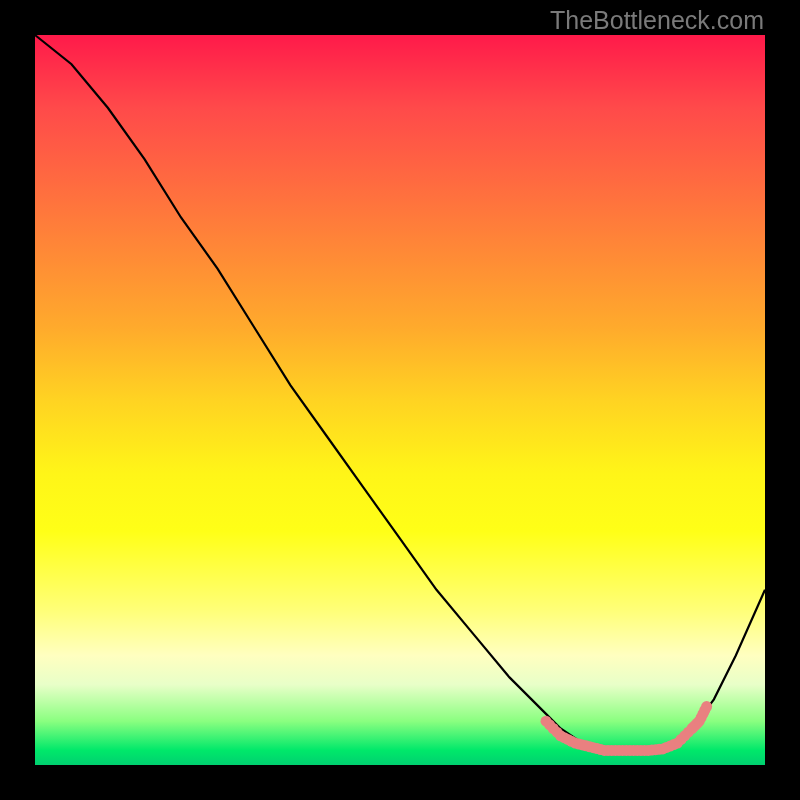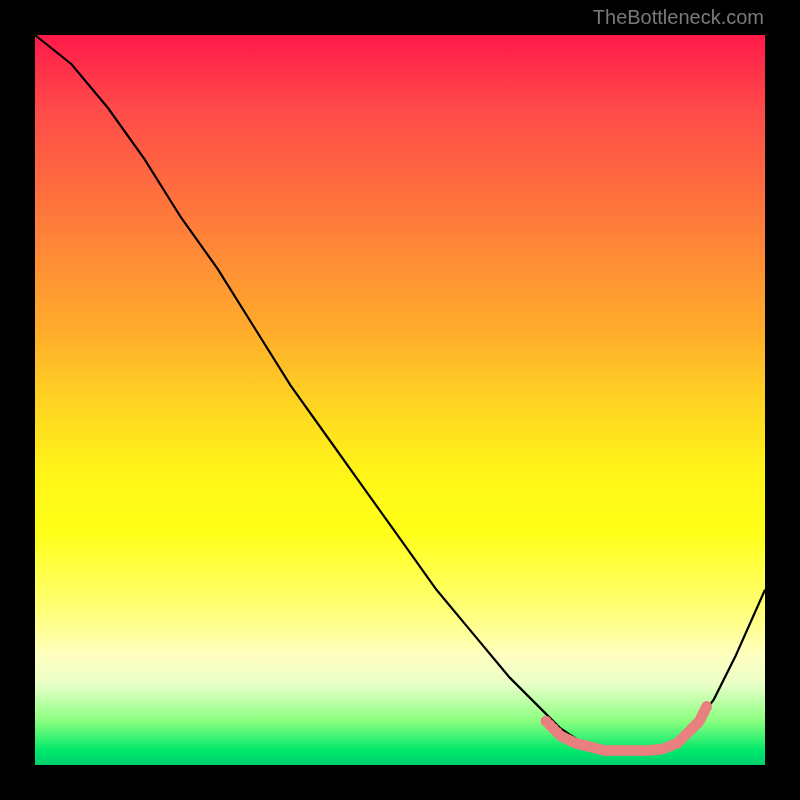--- a/index.html
+++ b/index.html
@@ -45,21 +45,21 @@
     top: 0;
     width: 730px;
     height: 730px;
     overflow: visible;
   }
   #watermark {
     position: absolute;
     top: 6px;
     right: 36px;
     color: #7a7a7a;
-    font-size: 20px;
+    font-size: 25px;
     font-weight: normal;
     letter-spacing: 0px;
   }
 </style>
 </head>
 <body>
 
 <div id="container">
   <div id="plot-area">
     <svg id="curve-svg" viewBox="0 0 730 730" preserveAspectRatio="none">

